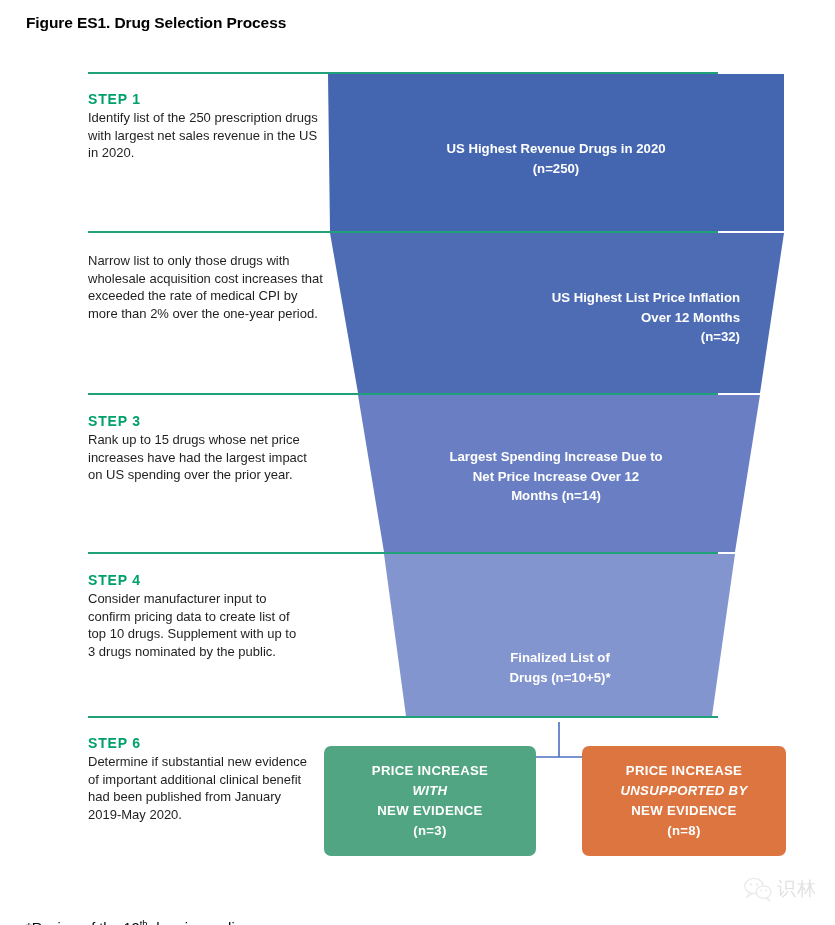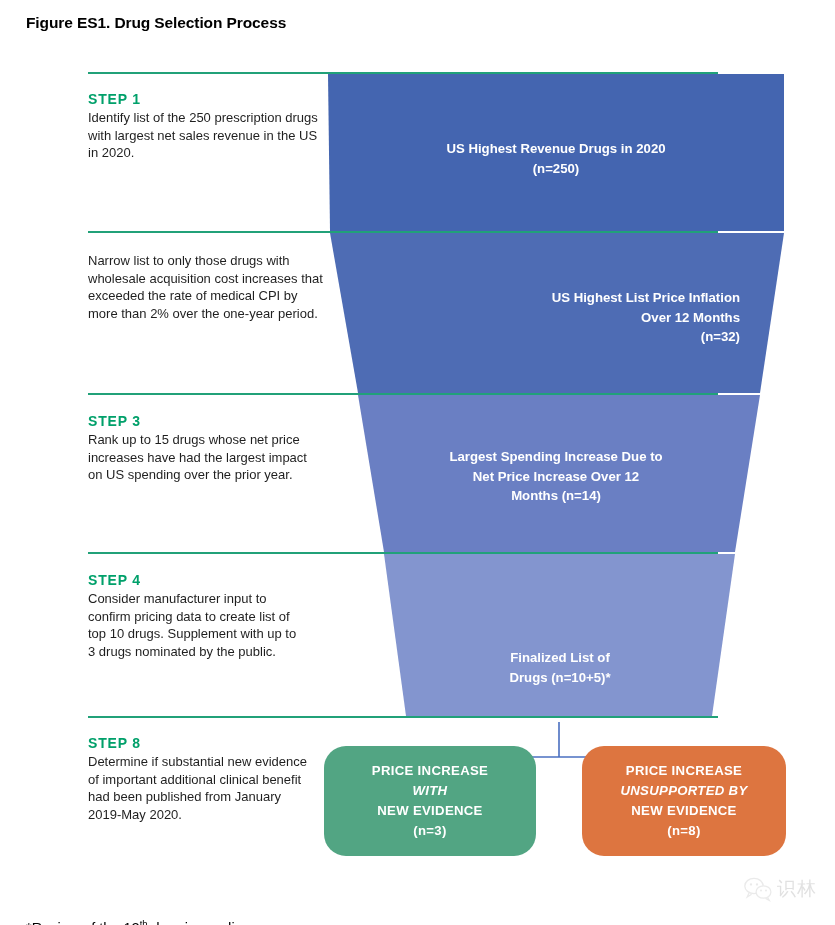--- a/index.html
+++ b/index.html
@@ -79,21 +79,21 @@
     color: #ffffff;
     font-size: 13.2px;
     font-weight: bold;
     line-height: 1.48;
     text-align: center;
   }
 
   
   .outcome {
     position: absolute;
-    border-radius: 22px;
+    border-radius: 7px;
     color: #ffffff;
     font-size: 13.2px;
     font-weight: bold;
     line-height: 1.5;
     display: flex;
     align-items: center;
     justify-content: center;
     text-align: center;
     letter-spacing: 0.3px;
   }
@@ -176,21 +176,21 @@
     <div class="step-head">STEP 3</div>
     <div class="step-body">Rank up to 15 drugs whose net price increases have had the largest impact on US spending over the prior year.</div>
   </div>
 
   <div class="step" style="top:572px; width:215px">
     <div class="step-head">STEP 4</div>
     <div class="step-body">Consider manufacturer input to confirm pricing data to create list of top 10 drugs. Supplement with up to 3 drugs nominated by the public.</div>
   </div>
 
   <div class="step" style="top:735px; width:228px">
-    <div class="step-head">STEP 8</div>
+    <div class="step-head">STEP 6</div>
     <div class="step-body">Determine if substantial new evidence of important additional clinical benefit had been published from January 2019-May 2020.</div>
   </div>
 
   <div class="funnel-label" style="left:372px; top:139px; width:368px;">
     <div>US Highest Revenue Drugs in 2020</div>
     <div>(n=250)</div>
   </div>
 
   <div class="funnel-label" style="left:372px; top:288px; width:368px;text-align:right;">
     <div>US Highest List Price Inflation</div>

